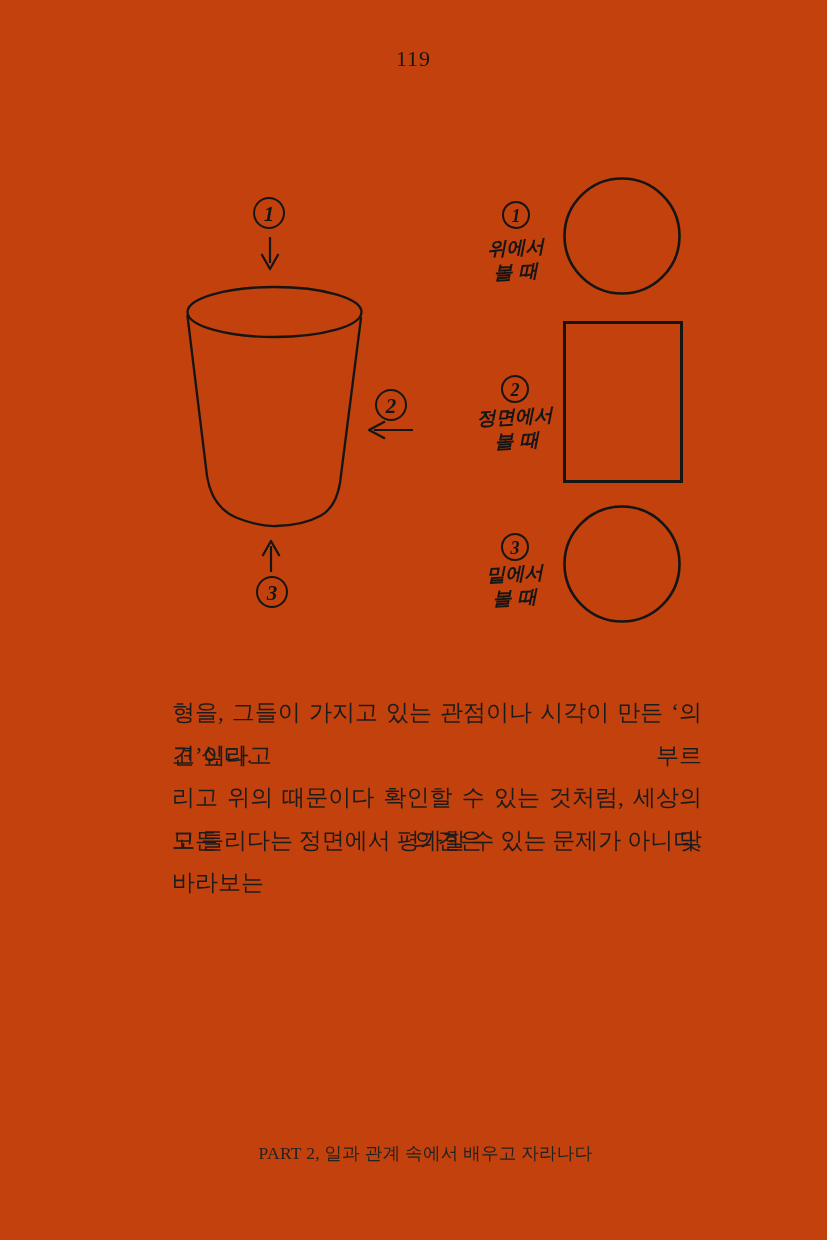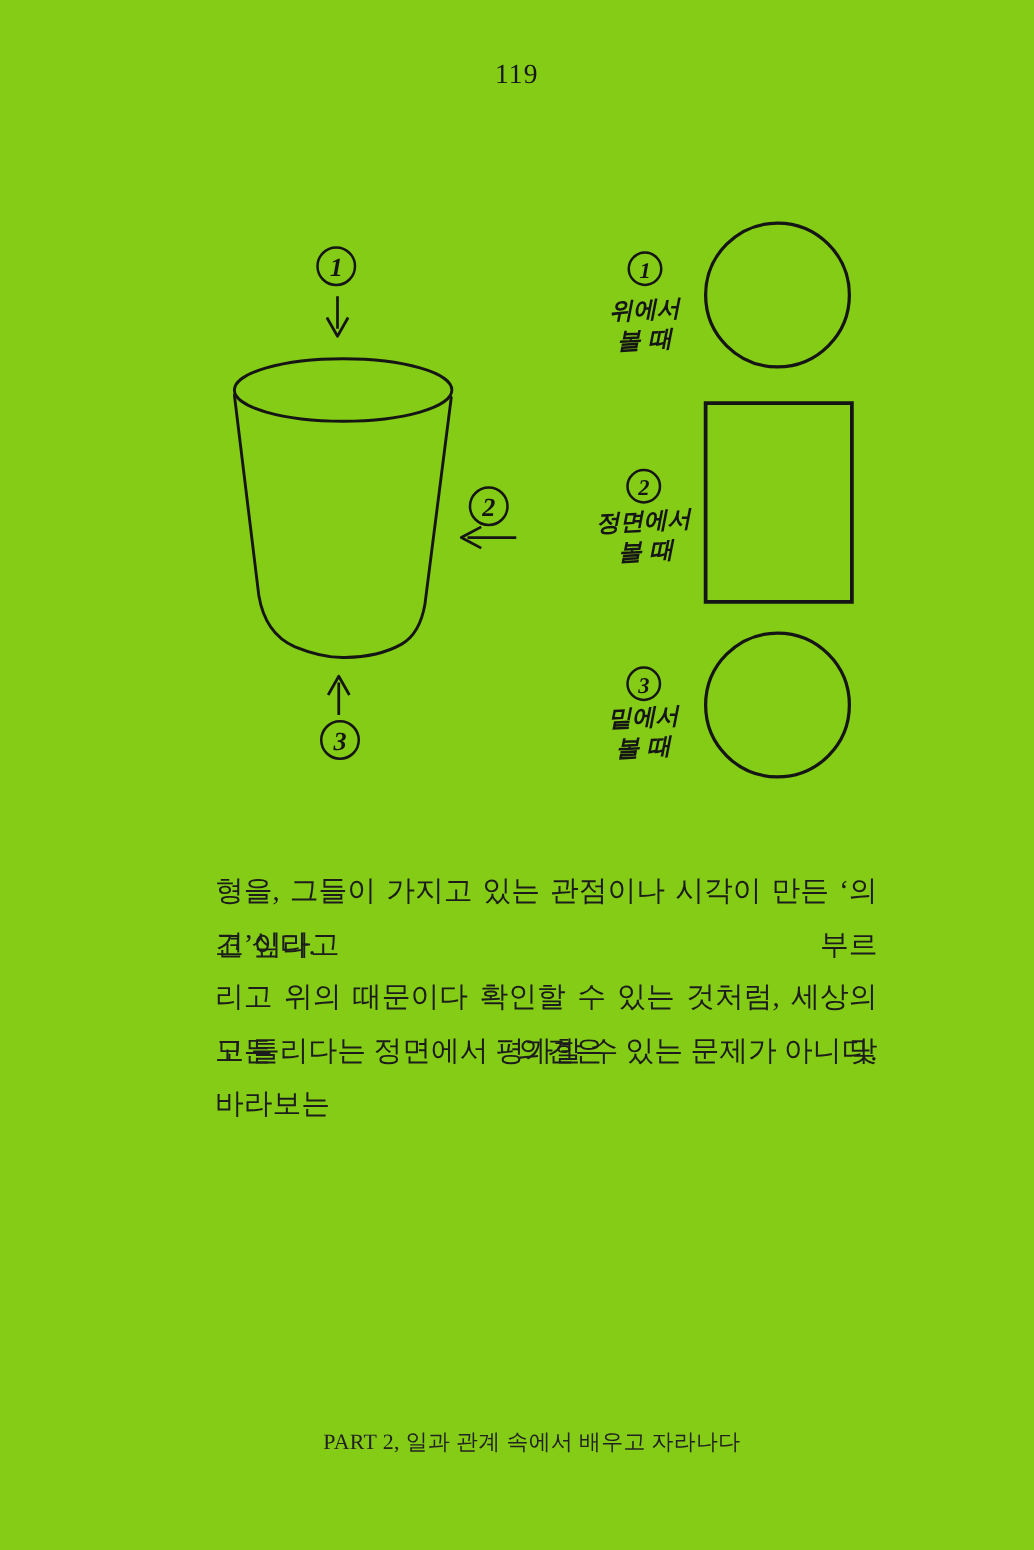--- a/index.html
+++ b/index.html
@@ -1,21 +1,21 @@
 <!DOCTYPE html>
 <html><head>
 <meta charset="utf-8">
 <style>
   * { margin: 0; padding: 0; box-sizing: border-box; }
   html, body { background: #ffffff; }
   .page {
     position: relative;
     width: 827px;
     height: 1240px;
-    background: #84cc16;
+    background: #c2410c;
     overflow: hidden;
     font-family: "Liberation Serif", "DejaVu Serif", serif;
     color: #1c1c1c;
   }
   .page-number {
     position: absolute;
     top: 46px;
     left: 0;
     width: 100%;
     text-align: center;

